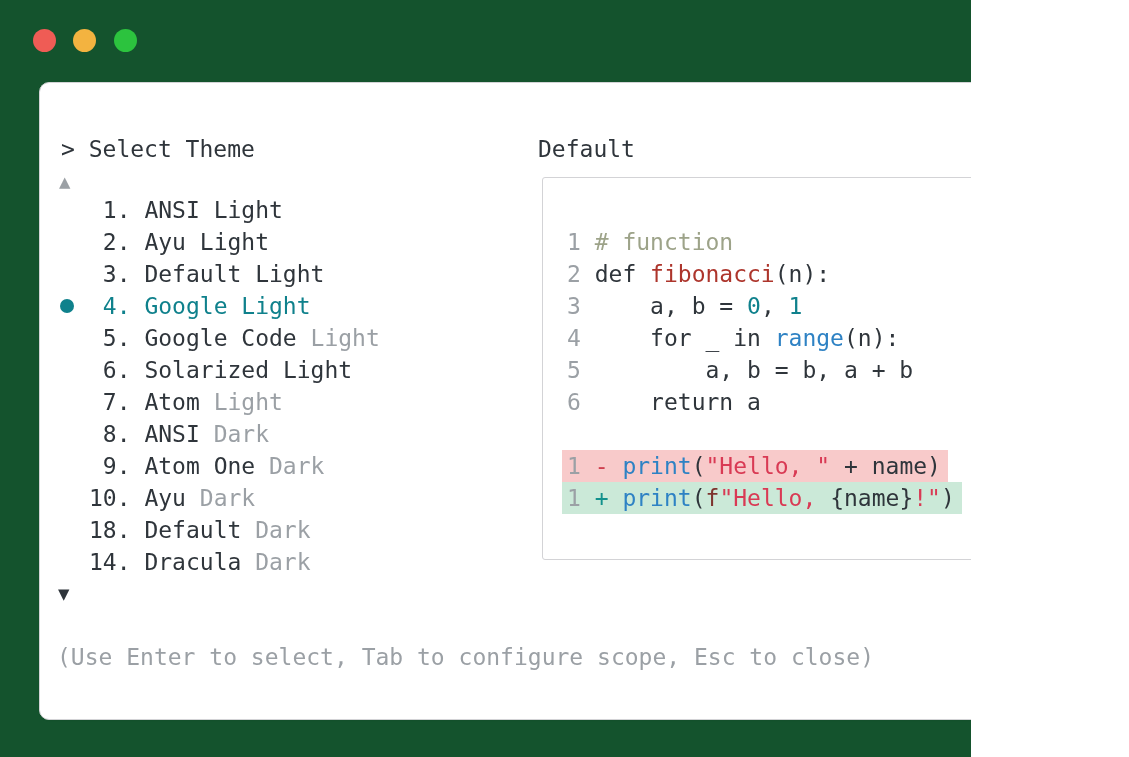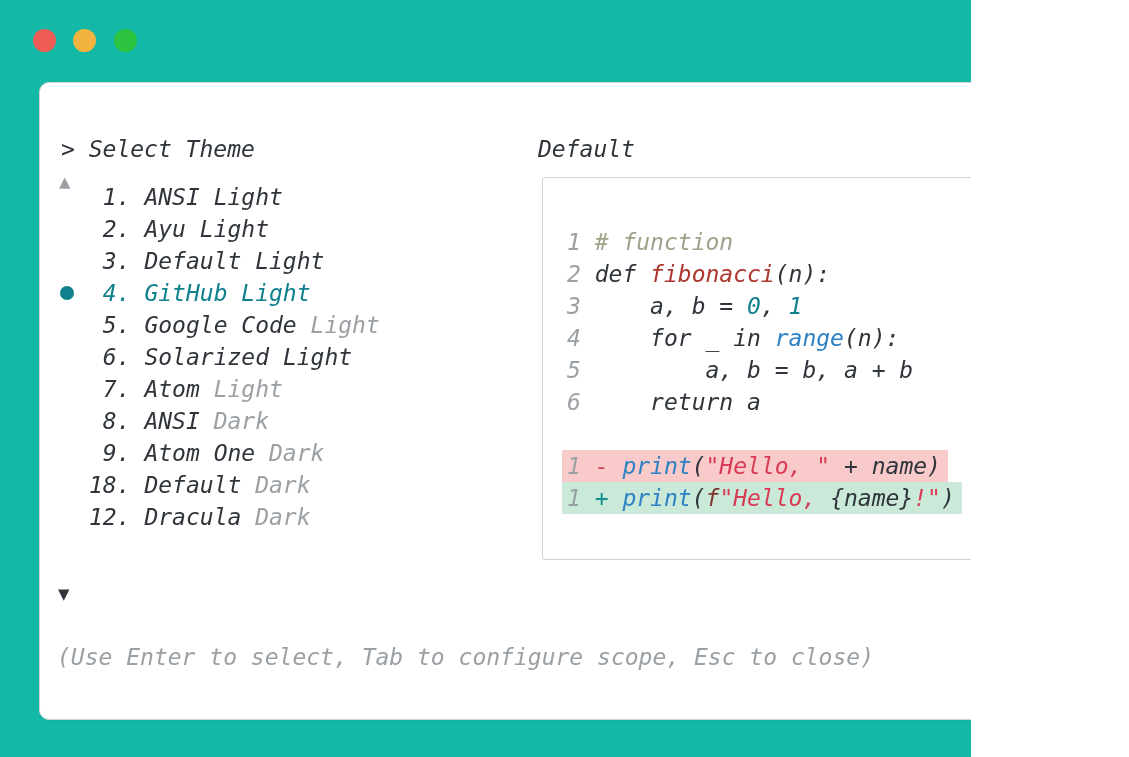--- a/index.html
+++ b/index.html
@@ -4,35 +4,35 @@
 <style>
   :root{
     --foreground:#2f353b; --muted:#9ba0a5; --accent-teal:#0f818c;
     --builtin-blue:#2e82c4; --function-red:#ad352c; --string-crimson:#d93a54;
     --comment-sage:#9da389; --fprefix-maroon:#7d342e;
     --diff-removed-bg:#f8caca; --diff-added-bg:#cbe9d8;
     --diff-minus:#cf3f4e; --diff-plus:#12918c;
     --border:#d3d3d6;
   }
   html,body{margin:0;padding:0;background:#fff;}
-  .stage{position:relative;width:971px;height:757px;background:#14b8a6;overflow:hidden;
+  .stage{position:relative;width:971px;height:757px;background:#14532d;overflow:hidden;
          font-family:"DejaVu Sans Mono","DejaVu Sans",monospace;font-size:23px;line-height:32px;
-         color:var(--foreground);font-style:italic;}
+         color:var(--foreground);}
   .traffic{position:absolute;left:33px;top:29px;height:23px;}
   .light{position:absolute;top:0;width:23px;height:23px;border-radius:50%;}
   .light.l0{left:0;} .light.l1{left:40px;} .light.l2{left:81px;}
 
   .panel{position:absolute;left:39px;top:82px;width:1050px;height:636px;background:#fff;
          border:1.5px solid var(--border);border-radius:10px;box-shadow:0 1px 2px rgba(0,0,0,.04);}
   .prompt{position:absolute;left:21px;top:50px;white-space:pre;}
   .arrow{position:absolute;font-size:19px;line-height:32px;}
   .arrow.up{left:19px;top:82px;color:var(--muted);}
   .arrow.down{left:18px;top:494px;color:var(--foreground);}
 
-  .theme-list{position:absolute;left:18px;top:98px;width:460px;}
+  .theme-list{position:absolute;left:18px;top:111px;width:460px;}
   .theme-row{position:relative;height:32px;white-space:pre;cursor:default;}
   .sel-dot{position:absolute;left:2px;top:9px;width:14px;height:14px;border-radius:50%;
            background:var(--accent-teal);}
   .row-text{display:inline-block;margin-left:31px;}
   .c-fg{color:var(--foreground);} .c-muted{color:var(--muted);} .c-sel{color:var(--accent-teal);}
   .hint{position:absolute;left:17px;top:558px;color:var(--muted);white-space:pre;}
 
   .preview-label{position:absolute;left:498px;top:50px;}
   .preview-box{position:absolute;left:502px;top:94px;width:518px;height:381px;
                border:1.5px solid var(--border);border-radius:3px;background:#fff;}
@@ -62,28 +62,29 @@
   <div class="panel">
 
     <div class="prompt">&gt; Select Theme</div>
 
     <div class="arrow up">▲</div>
 
     <div class="theme-list" id="theme-list">
         <div class="theme-row"><span class="row-text"><span class="c-fg"> 1. </span><span class="c-fg">ANSI </span><span class="c-fg">Light</span></span></div>
         <div class="theme-row"><span class="row-text"><span class="c-fg"> 2. </span><span class="c-fg">Ayu </span><span class="c-fg">Light</span></span></div>
         <div class="theme-row"><span class="row-text"><span class="c-fg"> 3. </span><span class="c-fg">Default </span><span class="c-fg">Light</span></span></div>
-        <div class="theme-row"><span class="sel-dot"></span><span class="row-text"><span class="c-sel"> 4. </span><span class="c-sel">GitHub </span><span class="c-sel">Light</span></span></div>
+        <div class="theme-row"><span class="sel-dot"></span><span class="row-text"><span class="c-sel"> 4. </span><span class="c-sel">Google </span><span class="c-sel">Light</span></span></div>
         <div class="theme-row"><span class="row-text"><span class="c-fg"> 5. </span><span class="c-fg">Google Code </span><span class="c-muted">Light</span></span></div>
         <div class="theme-row"><span class="row-text"><span class="c-fg"> 6. </span><span class="c-fg">Solarized </span><span class="c-fg">Light</span></span></div>
         <div class="theme-row"><span class="row-text"><span class="c-fg"> 7. </span><span class="c-fg">Atom </span><span class="c-muted">Light</span></span></div>
         <div class="theme-row"><span class="row-text"><span class="c-fg"> 8. </span><span class="c-fg">ANSI </span><span class="c-muted">Dark</span></span></div>
         <div class="theme-row"><span class="row-text"><span class="c-fg"> 9. </span><span class="c-fg">Atom One </span><span class="c-muted">Dark</span></span></div>
+        <div class="theme-row"><span class="row-text"><span class="c-fg">10. </span><span class="c-fg">Ayu </span><span class="c-muted">Dark</span></span></div>
         <div class="theme-row"><span class="row-text"><span class="c-fg">18. </span><span class="c-fg">Default </span><span class="c-muted">Dark</span></span></div>
-        <div class="theme-row"><span class="row-text"><span class="c-fg">12. </span><span class="c-fg">Dracula </span><span class="c-muted">Dark</span></span></div>
+        <div class="theme-row"><span class="row-text"><span class="c-fg">14. </span><span class="c-fg">Dracula </span><span class="c-muted">Dark</span></span></div>
       </div>
 
     <div class="arrow down">▼</div>
 
     <div class="hint">(Use Enter to select, Tab to configure scope, Esc to close)</div>
 
     <div class="preview-label">Default</div>
 
     <div class="preview-box">
       <div class="code" id="code"><div class="code-row"><span class="lnum">1 </span><span class="t-comment"># function</span></div><div class="code-row"><span class="lnum">2 </span><span class="t-fg">def </span><span class="t-func">fibonacci</span><span class="t-fg">(n):</span></div><div class="code-row"><span class="lnum">3 </span><span class="t-fg">    a, b = </span><span class="t-number">0</span><span class="t-fg">, </span><span class="t-number">1</span></div><div class="code-row"><span class="lnum">4 </span><span class="t-fg">    for _ in </span><span class="t-builtin">range</span><span class="t-fg">(n):</span></div><div class="code-row"><span class="lnum">5 </span><span class="t-fg">        a, b = b, a + b</span></div><div class="code-row"><span class="lnum">6 </span><span class="t-fg">    return a</span></div><div class="code-row"></div><div class="code-row"><span class="diff-band removed"><span class="lnum">1 </span><span class="sign-minus">- </span><span class="t-builtin">print</span><span class="t-fg">(</span><span class="t-string">"Hello, "</span><span class="t-fg"> + name)</span></span></div><div class="code-row"><span class="diff-band added"><span class="lnum">1 </span><span class="sign-plus">+ </span><span class="t-builtin">print</span><span class="t-fg">(</span><span class="t-fprefix">f</span><span class="t-string">"Hello, </span><span class="t-fg">{name}</span><span class="t-string">!</span><span class="t-string">"</span><span class="t-fg">)</span></span></div></div>

